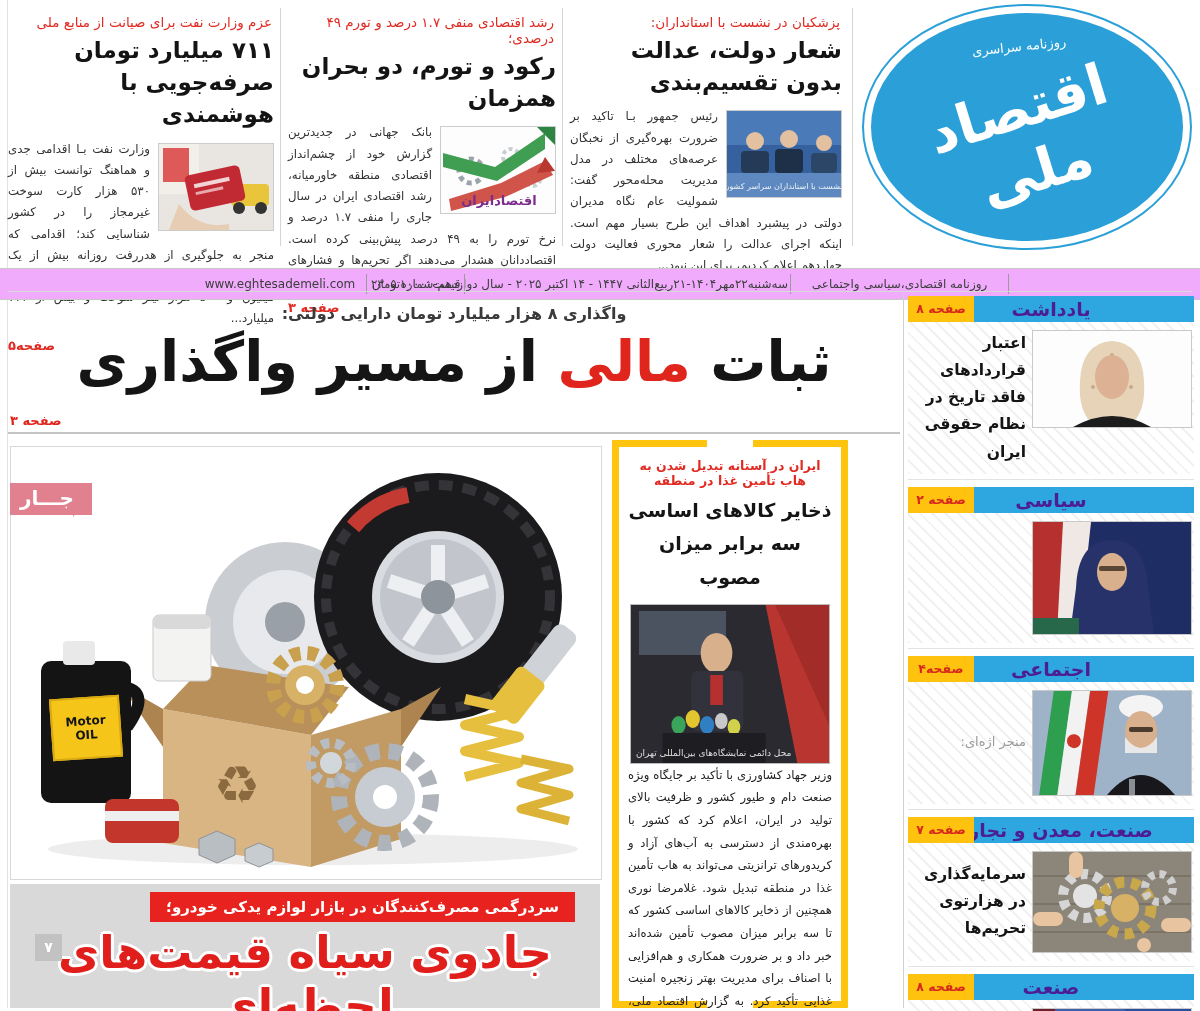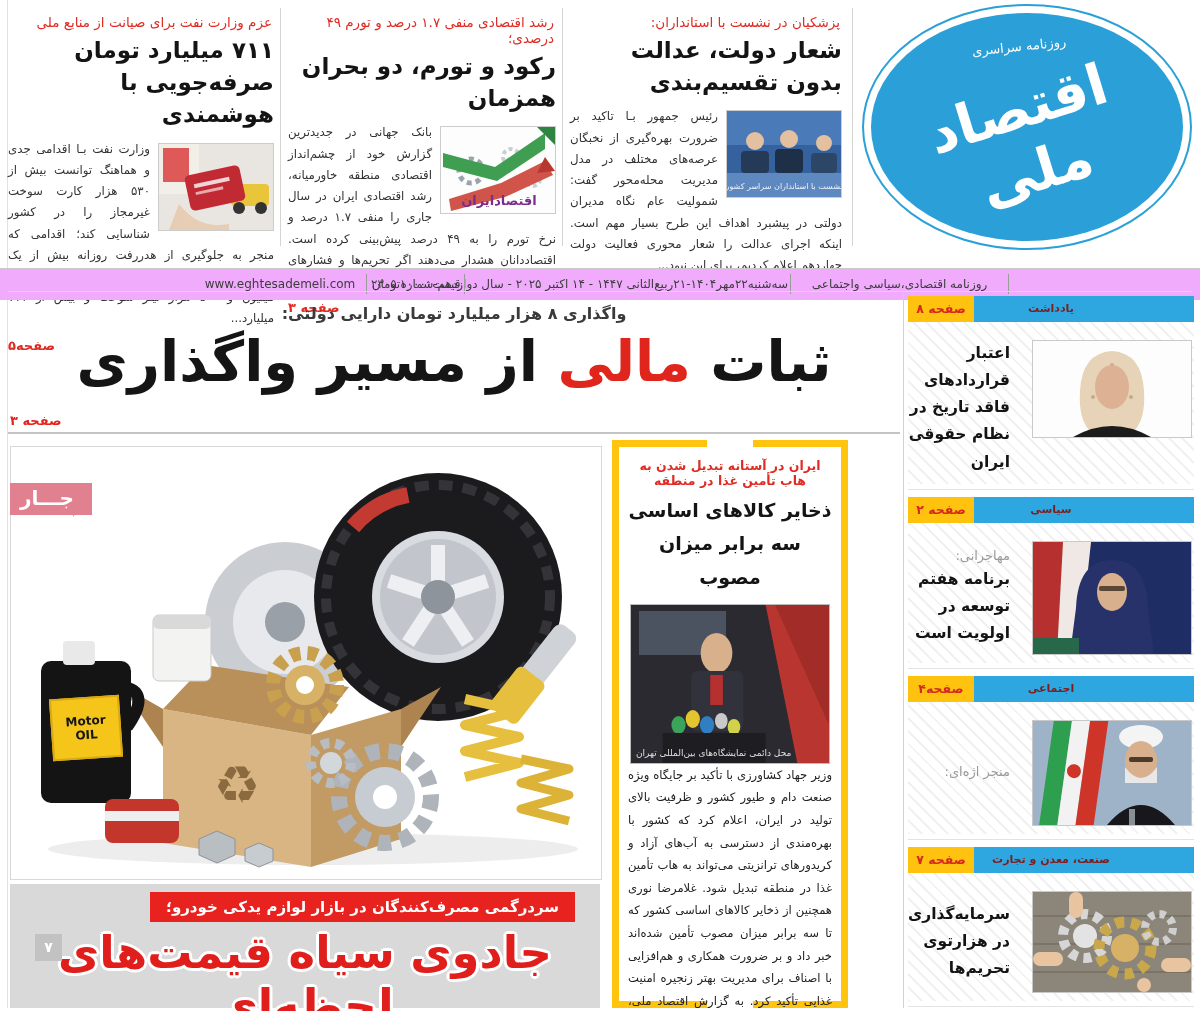--- a/index.html
+++ b/index.html
@@ -61,23 +61,23 @@
   .c-photo{position:relative;height:158px;margin:0 2px;border:1px solid #bbb;overflow:hidden;background:#b91c1c;}
   .c-caption{position:absolute;left:5px;bottom:5px;color:#fff;font-size:9px;opacity:.85;}
   .c-body{font-size:11.6px;line-height:1.95;text-align:justify;color:#222;margin-top:10px;}
 
   
   .vsep-main{position:absolute;left:903px;top:294px;height:714px;width:1px;background:#d0d0d0;}
   .sidebar{position:absolute;top:296px;left:908px;width:286px;display:flex;flex-direction:column;gap:7px;}
   .sb-section{border-bottom:1px solid #e3e3e3;padding-bottom:5px;}
   .sb-section:last-child{border-bottom:none;}
   .sb-head{position:relative;height:26px;background:#2ea7e0;}
-  .sb-head-title{display:block;text-align:center;color:#7f1d1d;font-weight:bold;font-size:11px;line-height:26px;}
+  .sb-head-title{display:block;text-align:center;color:#4c1d95;font-weight:bold;font-size:19px;line-height:26px;}
   .sb-page{position:absolute;left:0;top:0;width:66px;height:26px;background:#ffc20e;color:#d6281e;font-weight:bold;font-size:12.5px;text-align:center;line-height:26px;cursor:pointer;}
-  .sb-content{display:flex;gap:20px;padding:18px 2px 8px 0;background:repeating-linear-gradient(45deg,#f1f1f1 0 2px,#ffffff 2px 9px);}
+  .sb-content{display:flex;gap:4px;padding:8px 2px 8px 0;background:repeating-linear-gradient(45deg,#f1f1f1 0 2px,#ffffff 2px 9px);}
   .sb-photo{width:158px;border:1px solid #c9c9c9;flex:none;overflow:hidden;background:#fff;}
   .sb-photo svg{display:block;}
   .sb-text{flex:1;display:flex;flex-direction:column;justify-content:center;text-align:right;padding-right:2px;}
   .sb-attrib{color:#9a9a9a;font-size:13px;margin-bottom:3px;}
   .sb-headline{color:#141414;font-size:15.5px;font-weight:bold;line-height:1.75;cursor:pointer;}
 </style>
 </head>
 <body>
 
 <div class="page">
@@ -330,24 +330,20 @@
           <svg width="158" height="112" viewBox="0 0 158 112">
             <rect width="158" height="112" fill="#1e2d63"></rect>
             <polygon points="0,0 58,0 42,112 0,112" fill="#b5302e"></polygon>
             <polygon points="30,0 58,0 46,112 24,112" fill="#efe8e4"></polygon>
             <path d="M79 18 q34 0 36 48 l6 46 -84 0 6,-46 q2 -48 36 -48z" fill="#27326b"></path>
             <ellipse cx="79" cy="50" rx="15" ry="19" fill="#d9b08e"></ellipse>
             <rect x="66" y="44" width="26" height="5" rx="2" fill="#5a4634"></rect>
             <rect x="0" y="96" width="46" height="16" fill="#28684a"></rect>
           </svg>
         </div>
-        <div class="sb-text">
-          <div class="sb-attrib">مهاجرانی:</div>
-          <div class="sb-headline">برنامه هفتم توسعه در اولویت است</div>
-        </div>
       </div>
     </div>
 
     <div class="sb-section">
       <div class="sb-head">
         <span class="sb-head-title">اجتماعی</span>
         <span class="sb-page">صفحه۴</span>
       </div>
       <div class="sb-content">
         <div class="sb-photo" style="height:104px;">

